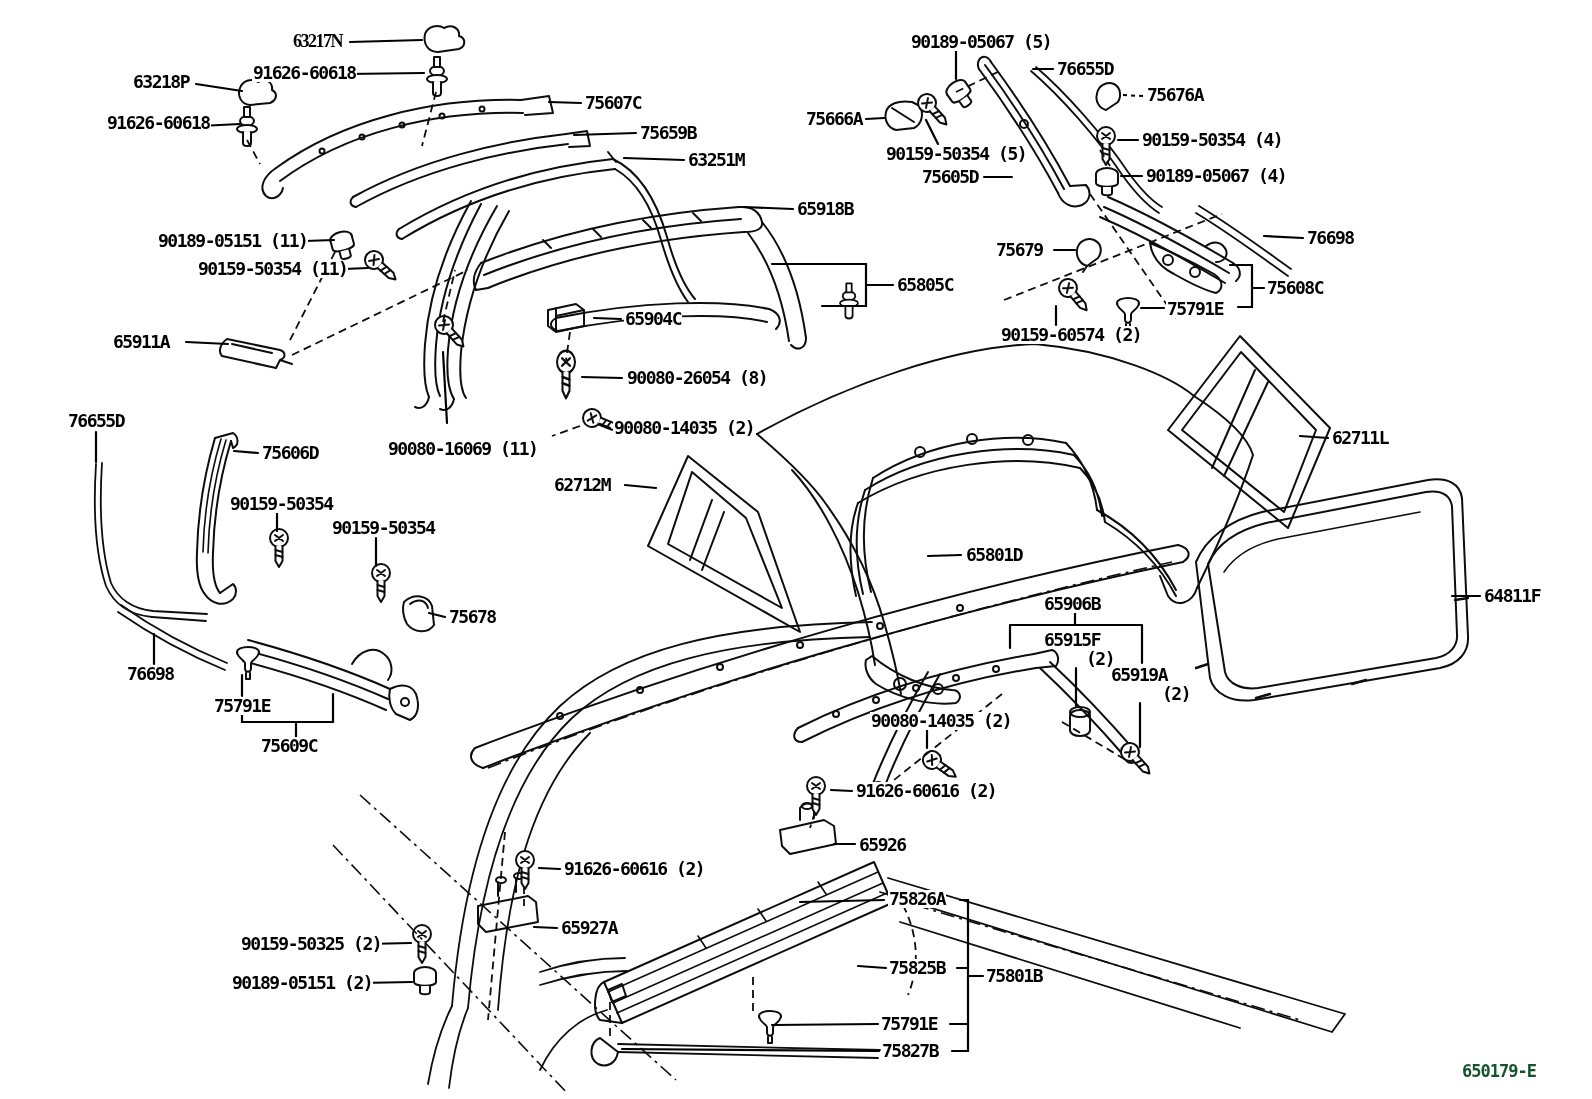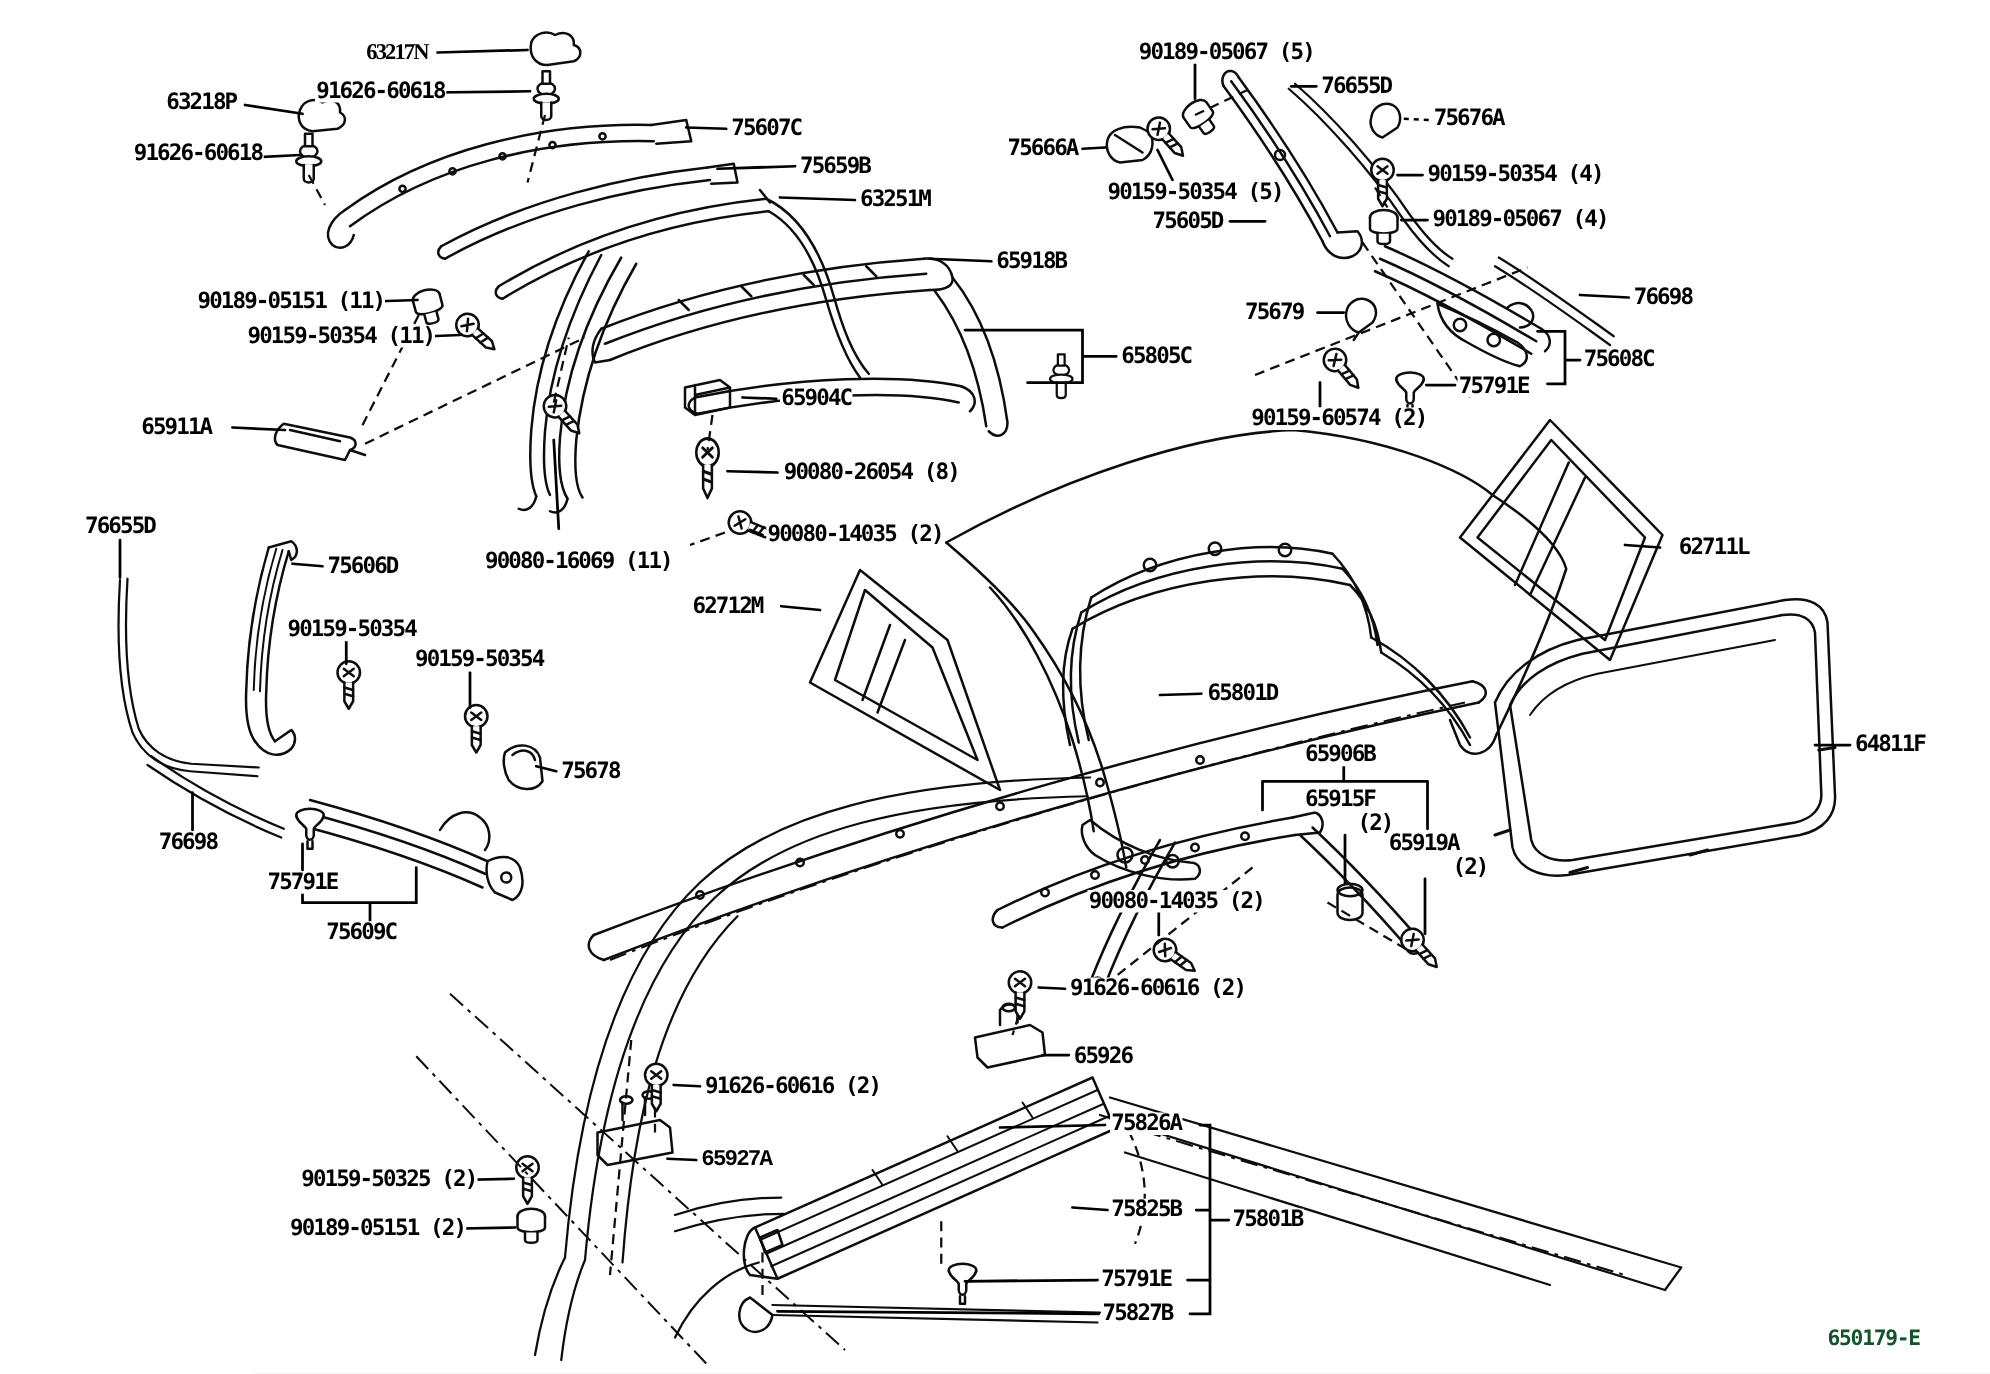--- a/index.html
+++ b/index.html
@@ -336,33 +336,33 @@
       <div class="lbl" style="left: 805px; top: 110px;">75666A</div>
       <div class="lbl" style="left: 885px; top: 145px;">90159-50354 (5)</div>
       <div class="lbl" style="left: 1141px; top: 131px;">90159-50354 (4)</div>
       <div class="lbl" style="left: 921px; top: 168px;">75605D</div>
       <div class="lbl" style="left: 1145px; top: 167px;">90189-05067 (4)</div>
       <div class="lbl" style="left: 995px; top: 241px;">75679</div>
       <div class="lbl" style="left: 1306px; top: 229px;">76698</div>
       <div class="lbl" style="left: 1266px; top: 279px;">75608C</div>
       <div class="lbl" style="left: 1166px; top: 300px;">75791E</div>
       <div class="lbl" style="left: 1000px; top: 326px;">90159-60574 (2)</div>
-      <div class="lbl" style="left: 1331px; top: 429px; margin-left: 11px;">62711L</div>
+      <div class="lbl" style="left: 1331px; top: 429px;">62711L</div>
       <div class="lbl" style="left: 965px; top: 546px;">65801D</div>
       <div class="lbl" style="left: 1483px; top: 587px;">64811F</div>
       <div class="lbl" style="left: 1043px; top: 595px;">65906B</div>
       <div class="lbl" style="left: 1043px; top: 631px;">65915F</div>
       <div class="lbl" style="left: 1085px; top: 650px;">(2)</div>
       <div class="lbl" style="left: 1110px; top: 666px;">65919A</div>
       <div class="lbl" style="left: 1161px; top: 685px;">(2)</div>
       <div class="lbl" style="left: 870px; top: 712px;">90080-14035 (2)</div>
       <div class="lbl" style="left: 855px; top: 782px;">91626-60616 (2)</div>
       <div class="lbl" style="left: 858px; top: 836px;">65926</div>
       <div class="lbl" style="left: 563px; top: 860px;">91626-60616 (2)</div>
-      <div class="lbl" style="left: 560px; top: 919px; font-family: Liberation Mono, monospace;">65927A</div>
+      <div class="lbl" style="left: 560px; top: 919px;">65927A</div>
       <div class="lbl" style="left: 240px; top: 935px; text-align: center;">90159-50325 (2)</div>
       <div class="lbl" style="left: 231px; top: 974px;">90189-05151 (2)</div>
       <div class="lbl" style="left: 888px; top: 890px;">75826A</div>
       <div class="lbl" style="left: 888px; top: 959px;">75825B</div>
       <div class="lbl" style="left: 985px; top: 967px;">75801B</div>
       <div class="lbl" style="left: 880px; top: 1015px;">75791E</div>
       <div class="lbl" style="left: 881px; top: 1042px;">75827B</div>
     </div>
 
   <div class="code" style="left:1462px;top:1063px">650179-E</div>

